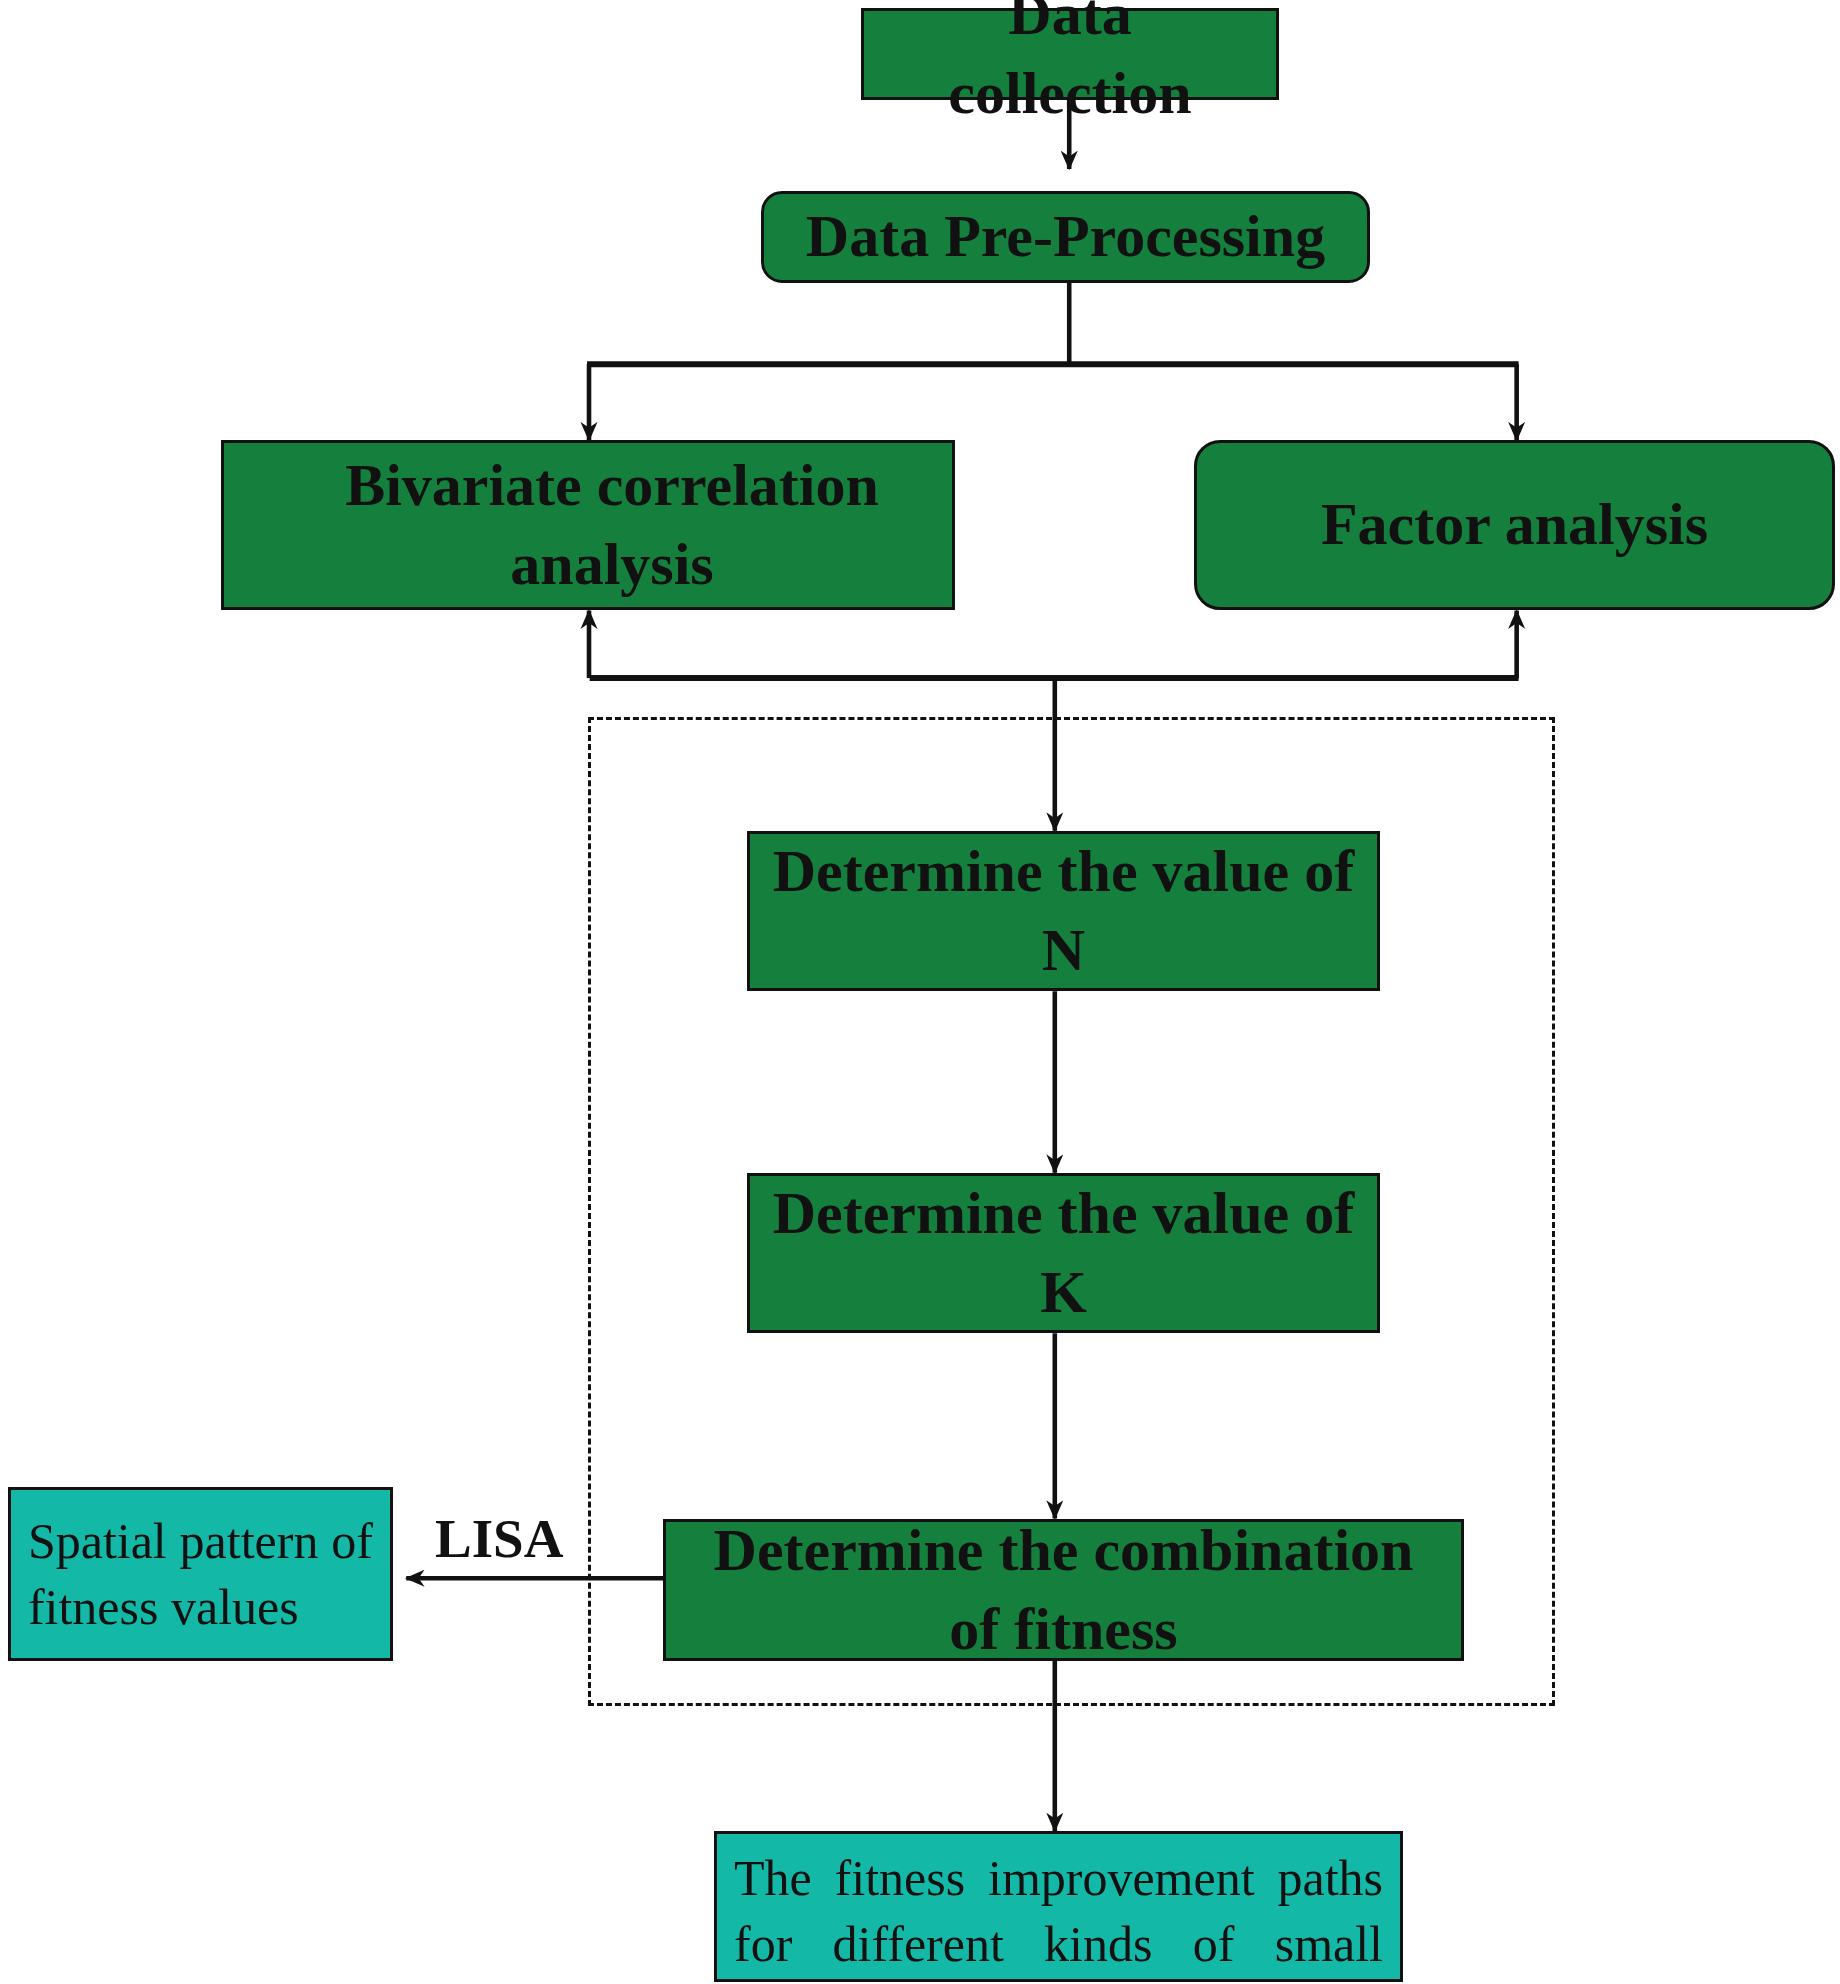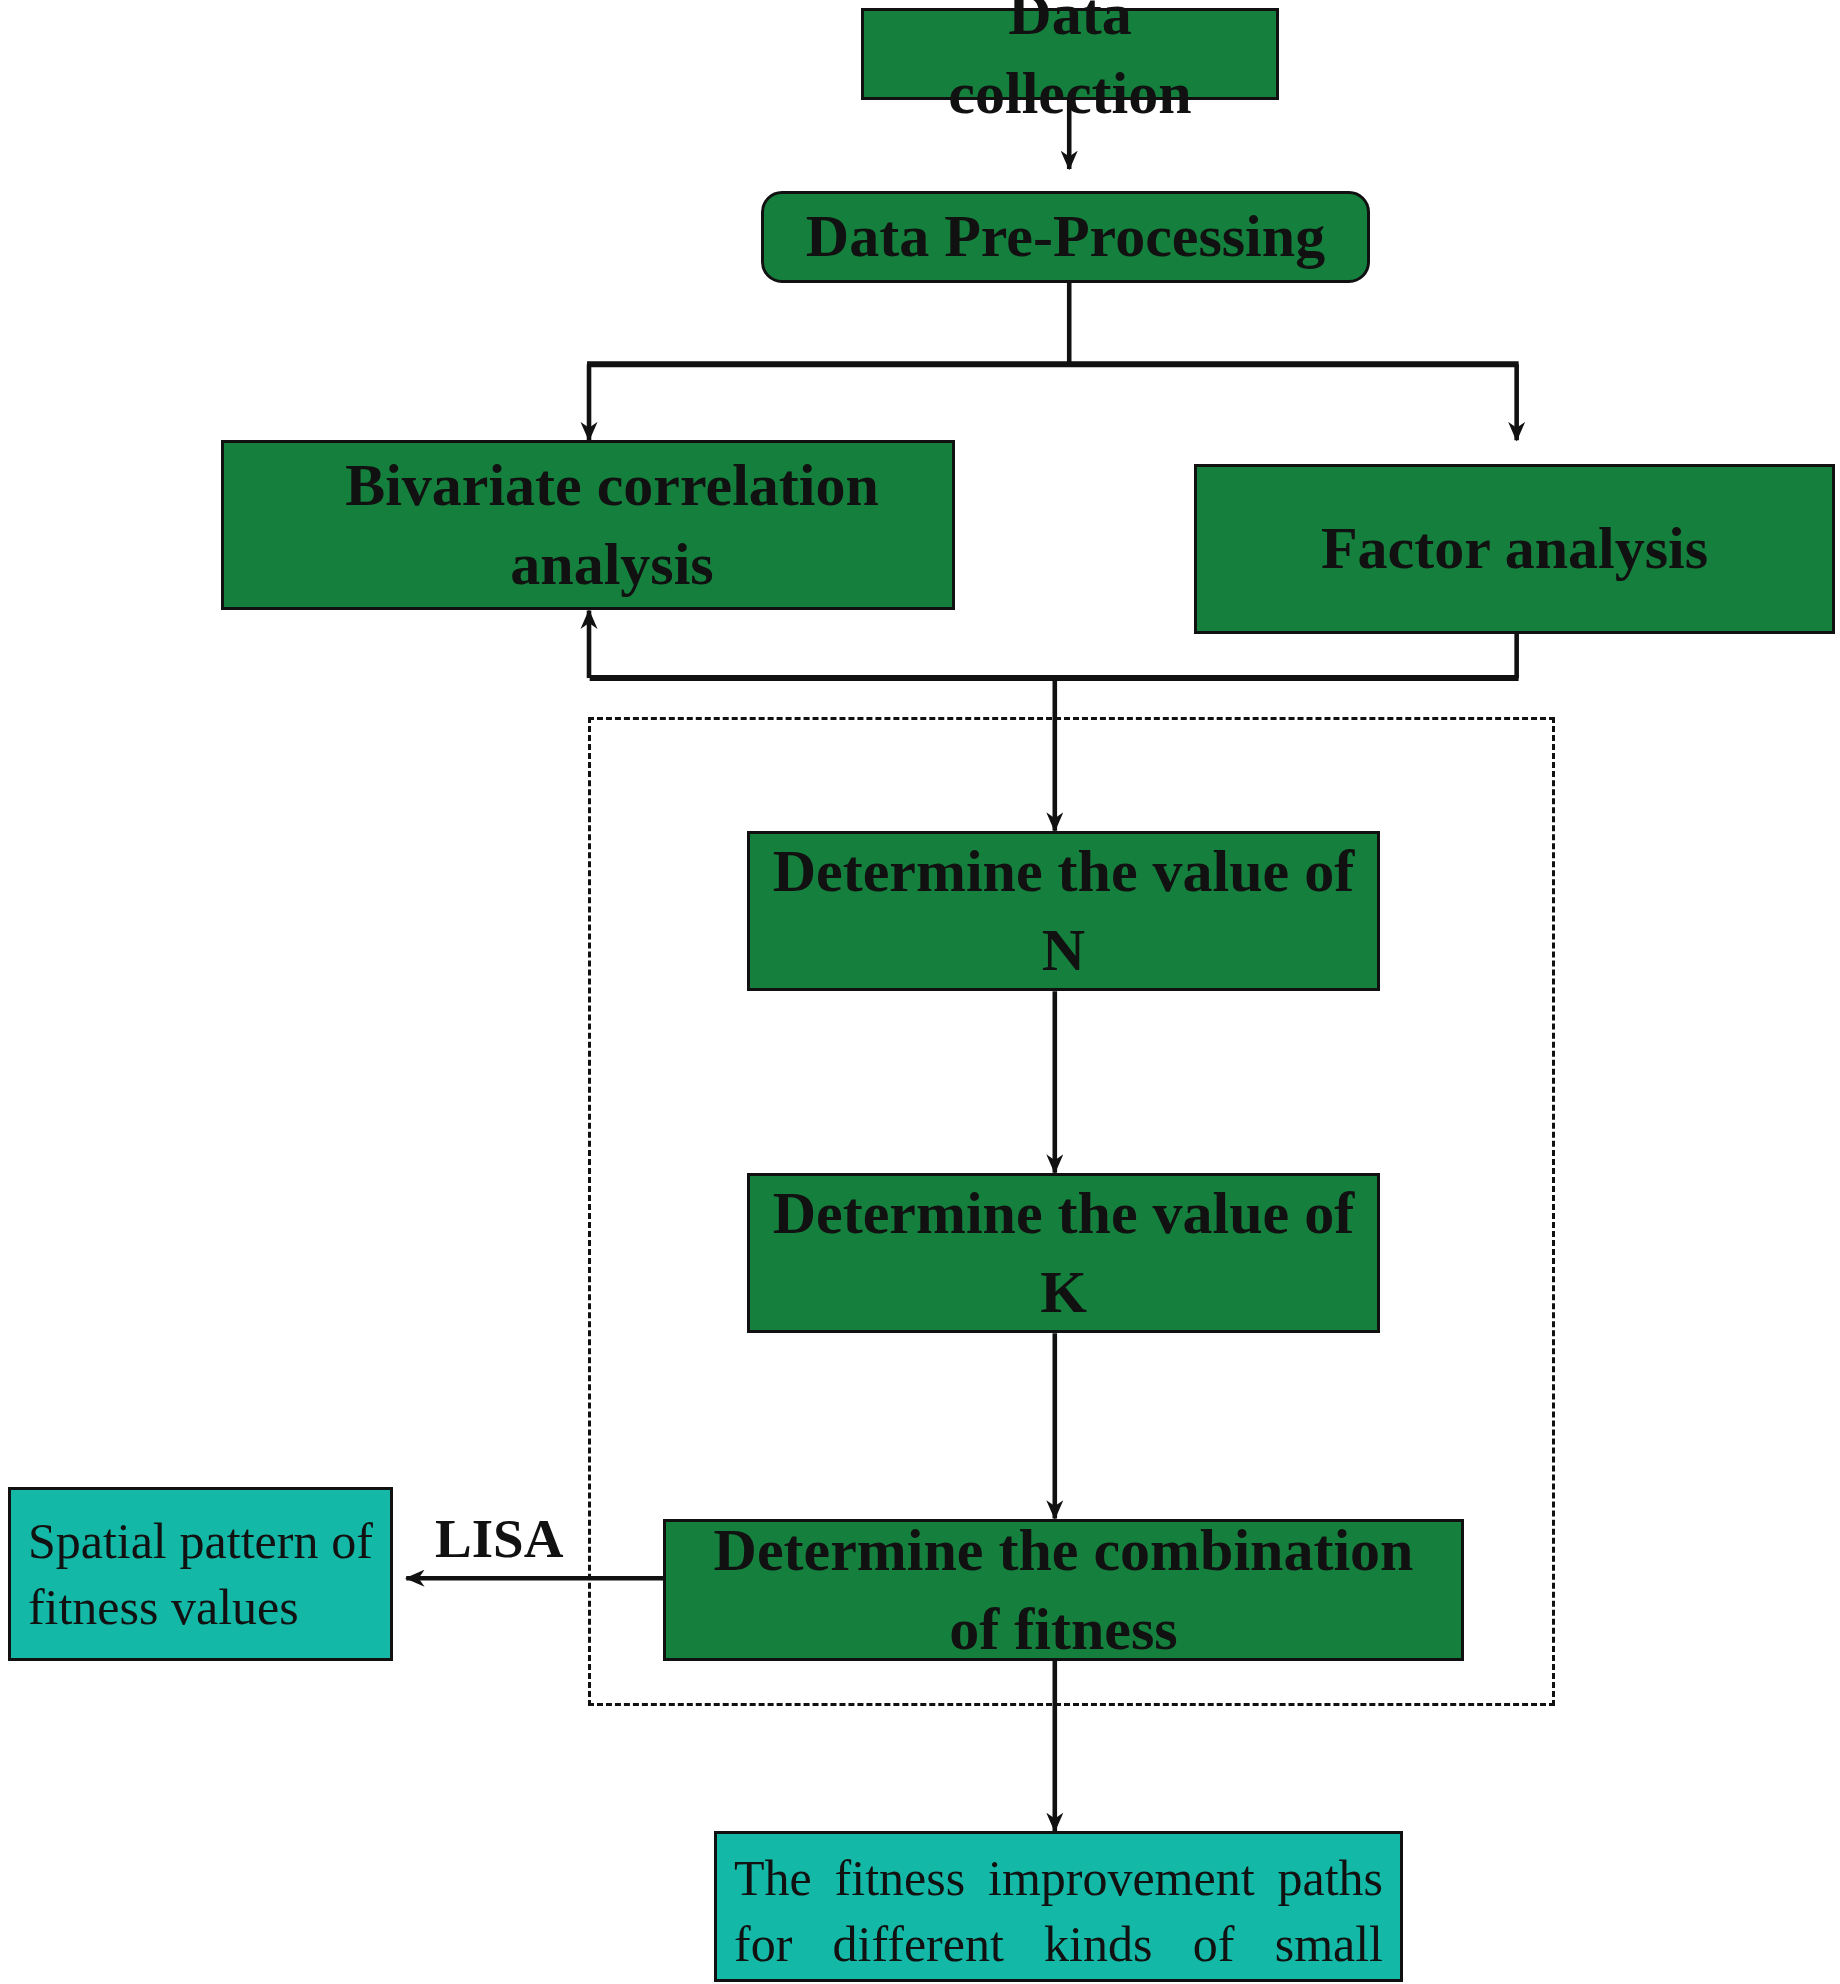--- a/index.html
+++ b/index.html
@@ -120,21 +120,21 @@
   </div>
 
   <div class="node peach center" style="left:761px; top:191px; width:609px; height:92px;border-radius:21px;">
     <span class="txt f-92">Data Pre-Processing</span>
   </div>
 
   <div class="node peach center" style="left:221px; top:440px; width:734px; height:170px;padding-left:48px;">
     <span class="txt f-92">Bivariate correlation analysis</span>
   </div>
 
-  <div class="node peach center" style="left:1194px; top:464px; width:641px; height:170px;">
+  <div class="node peach center" style="left:1194px; top:440px; width:641px; height:170px;border-radius:26px;">
     <span class="txt f-92">Factor analysis</span>
   </div>
 
   <div class="node peach center" style="left:747px; top:831px; width:633px; height:160px;">
     <span class="txt f-92">Determine the value of N</span>
   </div>
 
   <div class="node peach center" style="left:747px; top:1173px; width:633px; height:160px;">
     <span class="txt f-92">Determine the value of K</span>
   </div>

